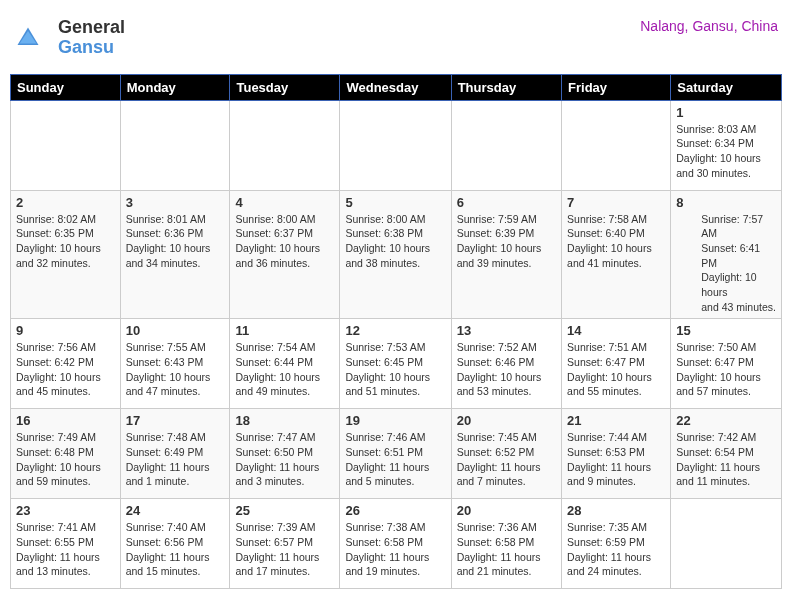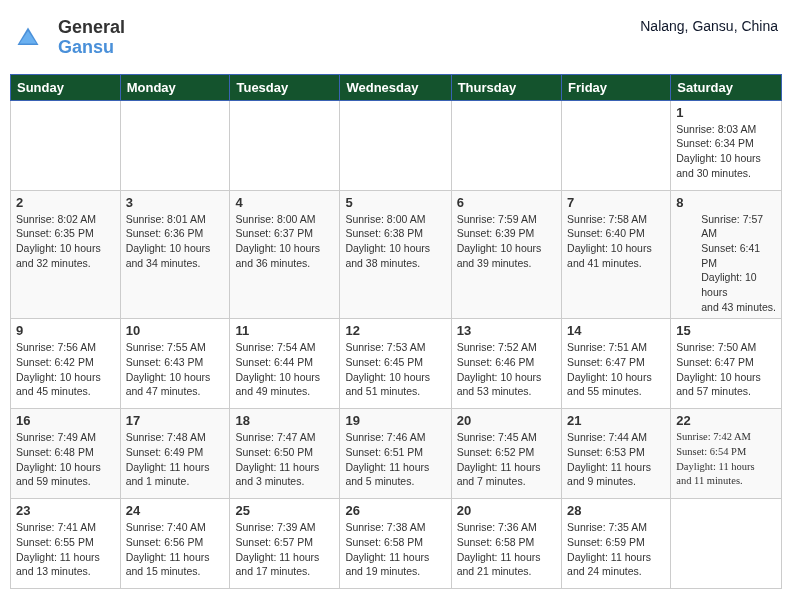--- a/index.html
+++ b/index.html
@@ -39,29 +39,29 @@
     .title-area {
       text-align: right;
     }
     .month-title {
       font-size: 32px;
       font-weight: bold;
       color: #333;
     }
     .location {
       font-size: 14px;
-      color: #0f172a;
+      color: #a21caf;
     }
     .calendar {
       width: 100%;
       border-collapse: collapse;
       border: 1px solid #ccc;
     }
     .calendar th {
-      background-color: #14532d;
+      background-color: #000000;
       color: white;
       text-align: left;
       padding: 5px 6px;
       font-size: 13px;
       font-weight: bold;
       border: 1px solid #3a62b4;
     }
     .calendar td {
       border: 1px solid #ccc;
       vertical-align: top;
@@ -276,21 +276,21 @@
         </td>
         <td>
           <span class="day-num">21</span>
           <div class="day-info" style="white-space: pre-line;">Sunrise: 7:44 AM
 Sunset: 6:53 PM
 Daylight: 11 hours
 and 9 minutes.</div>
         </td>
         <td>
           <span class="day-num">22</span>
-          <div class="day-info" style="white-space: pre-line; font-family: Liberation Serif, serif;">Sunrise: 7:42 AM
+          <div class="day-info" style="white-space: pre-line;">Sunrise: 7:42 AM
 Sunset: 6:54 PM
 Daylight: 11 hours
 and 11 minutes.</div>
         </td>
       </tr>
       <tr>
         <td>
           <span class="day-num">23</span>
           <div class="day-info" style="white-space: pre-line;">Sunrise: 7:41 AM
 Sunset: 6:55 PM

